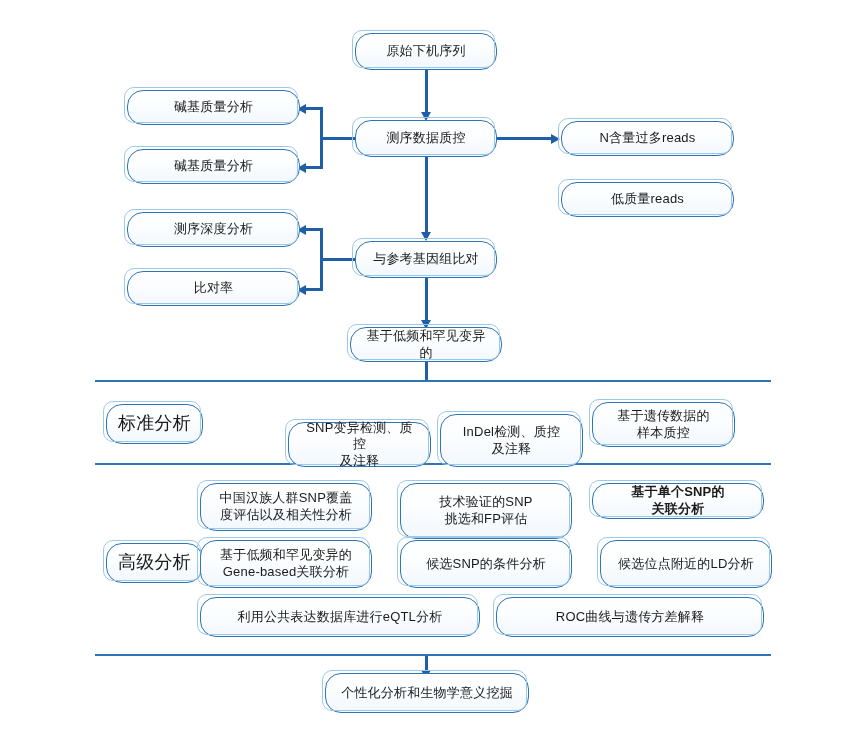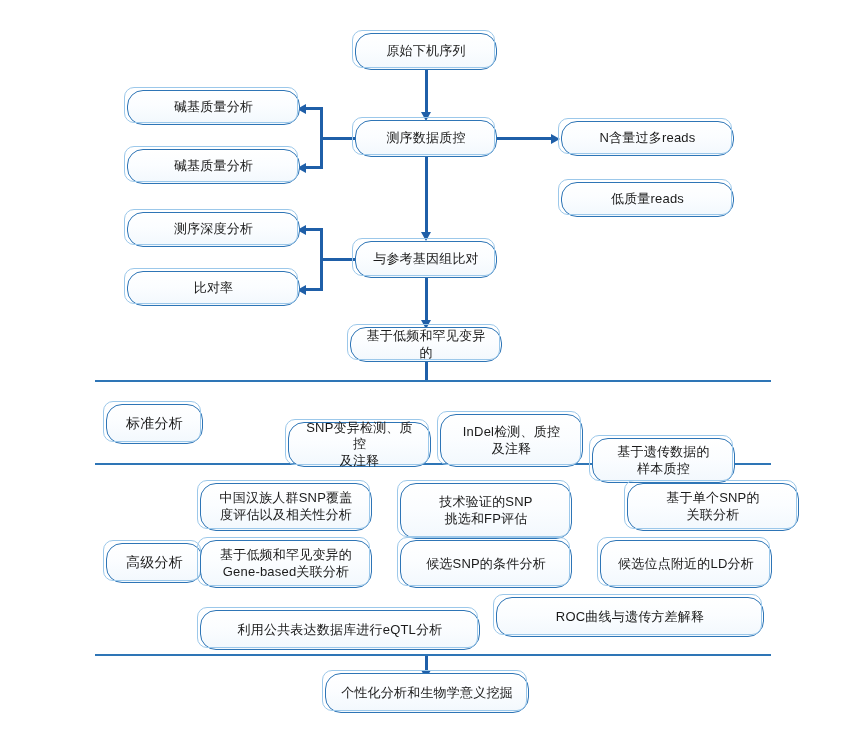--- a/index.html
+++ b/index.html
@@ -45,21 +45,21 @@
     right: 1px;
     bottom: 1px;
     border: 1px solid #9CC8EA;
     border-radius: 10px;
     pointer-events: none;
     z-index: -1;
   }
   .node .lbl { display: block; white-space: pre-line; }
 
   
-  .chip { font-size: 14px; }
+  .chip { font-size: 18px; }
 
   
   .seg {
     position: absolute;
     background: #1F5FA8;
     z-index: 1;
   }
   .vseg { width: 3px; }
   .hseg { height: 3px; }
 
@@ -178,56 +178,56 @@
   <div class="node" style="left:288px; top:402px; width:143px; height:45px;margin-top:20px;">
     <span class="lbl">SNP变异检测、质控
 及注释</span>
   </div>
 
   <div class="node" style="left:440px; top:414px; width:143px; height:53px;align-items:center;">
     <span class="lbl">InDel检测、质控
 及注释</span>
   </div>
 
-  <div class="node" style="left:592px; top:402px; width:143px; height:45px;margin-top:36px;">
+  <div class="node" style="left:592px; top:402px; width:143px; height:45px;">
     <span class="lbl">基于遗传数据的
 样本质控</span>
   </div>
 
   <div class="rule" style="left:95px; top:463px; width:676px;"></div>
 
   <div class="node chip" style="left:106px; top:543px; width:97px; height:40px;">
     <span class="lbl">高级分析</span>
   </div>
 
   <div class="node" style="left:200px; top:483px; width:172px; height:48px;">
     <span class="lbl">中国汉族人群SNP覆盖
 度评估以及相关性分析</span>
   </div>
   <div class="node" style="left:400px; top:483px; width:172px; height:56px;">
     <span class="lbl">技术验证的SNP
 挑选和FP评估</span>
   </div>
-  <div class="node" style="left:627px; top:483px; width:172px; height:48px;">
+  <div class="node" style="left:592px; top:483px; width:172px; height:36px;font-weight:bold;">
     <span class="lbl">基于单个SNP的
 关联分析</span>
   </div>
 
   <div class="node" style="left:200px; top:540px; width:172px; height:48px;">
     <span class="lbl">基于低频和罕见变异的
 Gene-based关联分析</span>
   </div>
   <div class="node" style="left:400px; top:540px; width:172px; height:48px;">
     <span class="lbl">候选SNP的条件分析</span>
   </div>
   <div class="node" style="left:592px; top:540px; width:172px; height:48px;margin-left:8px;">
     <span class="lbl">候选位点附近的LD分析</span>
   </div>
 
-  <div class="node" style="left:200px; top:597px; width:280px; height:40px;margin-top:13px;">
+  <div class="node" style="left:200px; top:597px; width:280px; height:40px;">
     <span class="lbl">利用公共表达数据库进行eQTL分析</span>
   </div>
   <div class="node" style="left:496px; top:597px; width:268px; height:40px;justify-content:center;">
     <span class="lbl">ROC曲线与遗传方差解释</span>
   </div>
 
   <div class="rule" style="left:95px; top:654px; width:676px;"></div>
 
   <div class="seg vseg" style="left:425px; top:656px; height:18px;"></div>
   <div class="arrow down" style="left:421px; top:670px;"></div>

